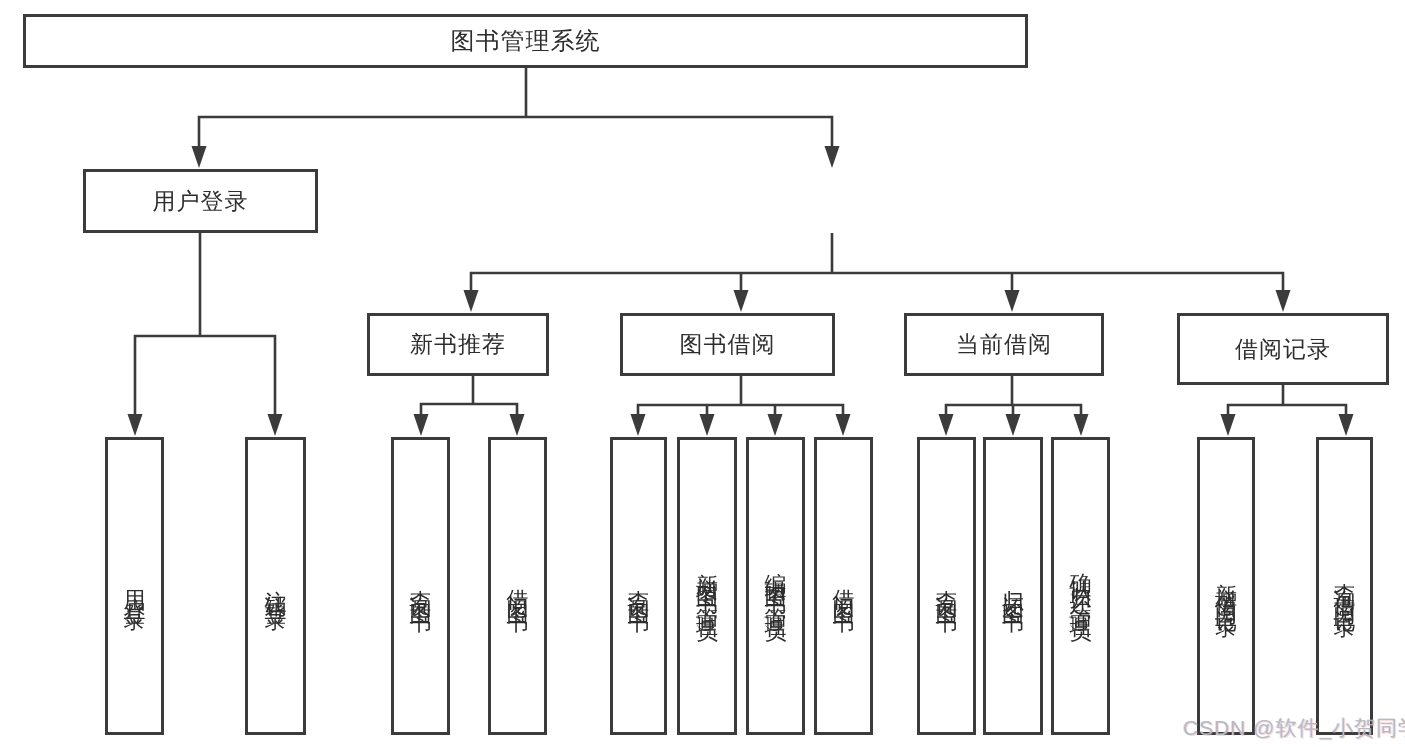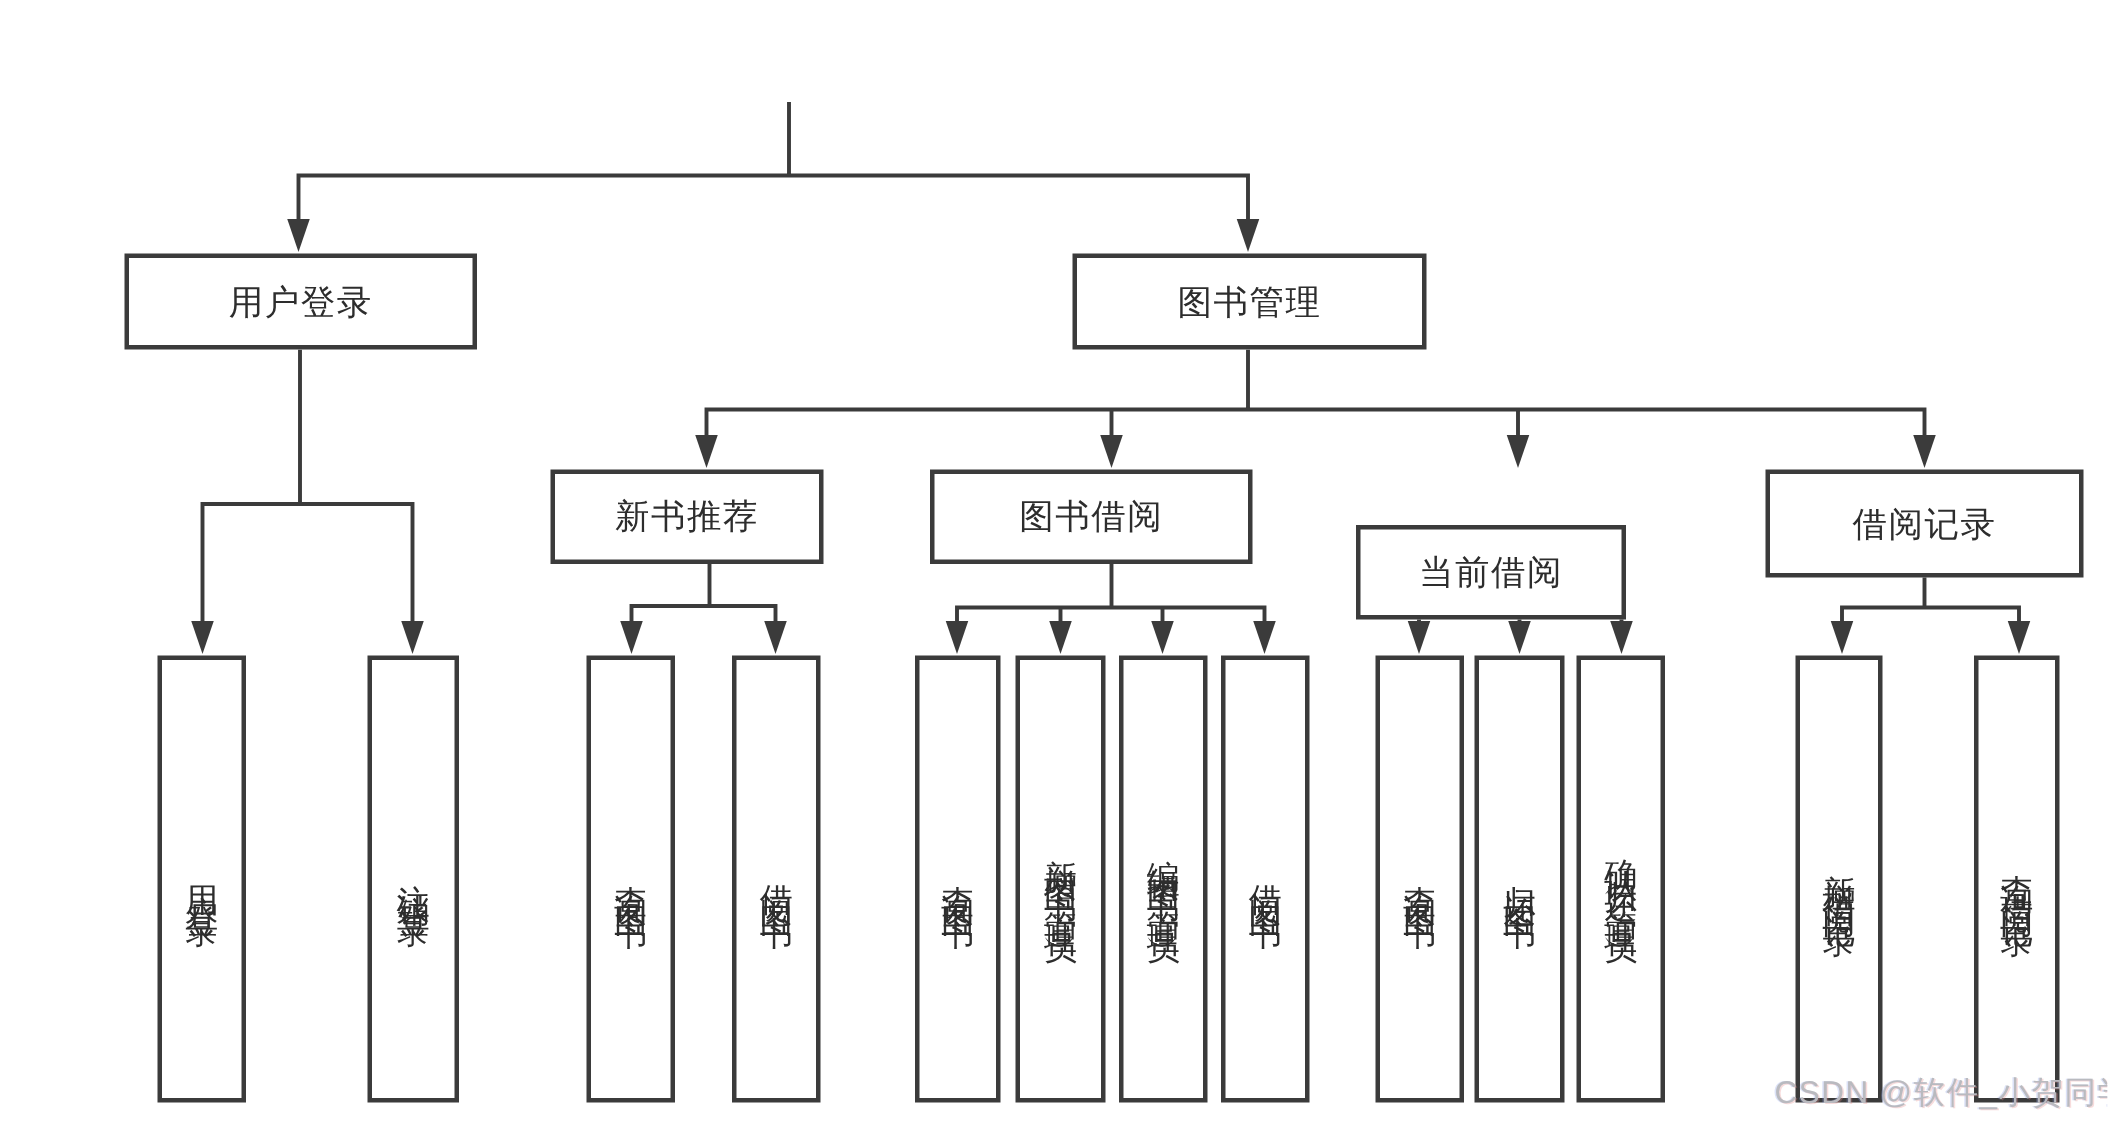--- a/index.html
+++ b/index.html
@@ -92,35 +92,35 @@
       <polygon points="767.5,414 782.5,414 775,436"></polygon>
       <polygon points="835.5,414 850.5,414 843,436"></polygon>
       <polygon points="938.5,414 953.5,414 946,436"></polygon>
       <polygon points="1005.5,414 1020.5,414 1013,436"></polygon>
       <polygon points="1073.5,414 1088.5,414 1081,436"></polygon>
       <polygon points="1220.5,414 1235.5,414 1228,436"></polygon>
       <polygon points="1338.5,414 1353.5,414 1346,436"></polygon>
     </g>
   </svg>
 
+  <div class="box" style="left:23px; top:14px; width:1005px; height:54px; font-size:24px;">
+    <span>图书管理系统</span>
+  </div>
 
   <div class="box" style="left:83px; top:169px; width:235px; height:64px;">
     <span>用户登录</span>
-  </div>
-  <div class="box" style="left:715px; top:169px; width:236px; height:64px;">
-    <span>图书管理</span>
   </div>
 
   <div class="box" style="left:367px; top:313px; width:182px; height:63px;">
     <span>新书推荐</span>
   </div>
   <div class="box" style="left:620px; top:313px; width:215px; height:63px;">
     <span>图书借阅</span>
   </div>
-  <div class="box" style="left:904px; top:313px; width:180px; height:63px;margin-top:37px;">
+  <div class="box" style="left:904px; top:313px; width:200px; height:63px;">
     <span>当前借阅</span>
   </div>
   <div class="box" style="left:1177px; top:313px; width:212px; height:72px;">
     <span>借阅记录</span>
   </div>
 
   <div class="leaf" style="left:105px; width:59px;">
     <span>用户登录</span>
   </div>
   <div class="leaf" style="left:245px; width:61px;">

